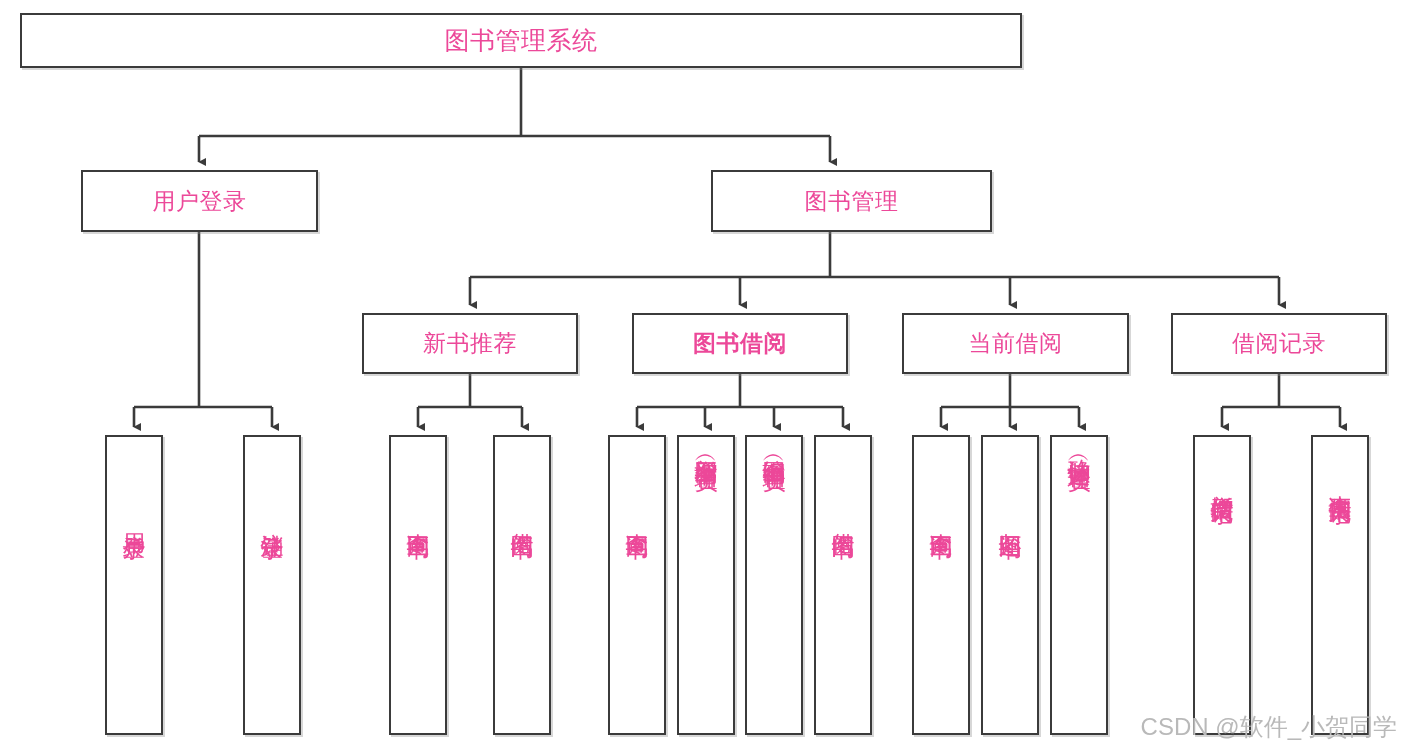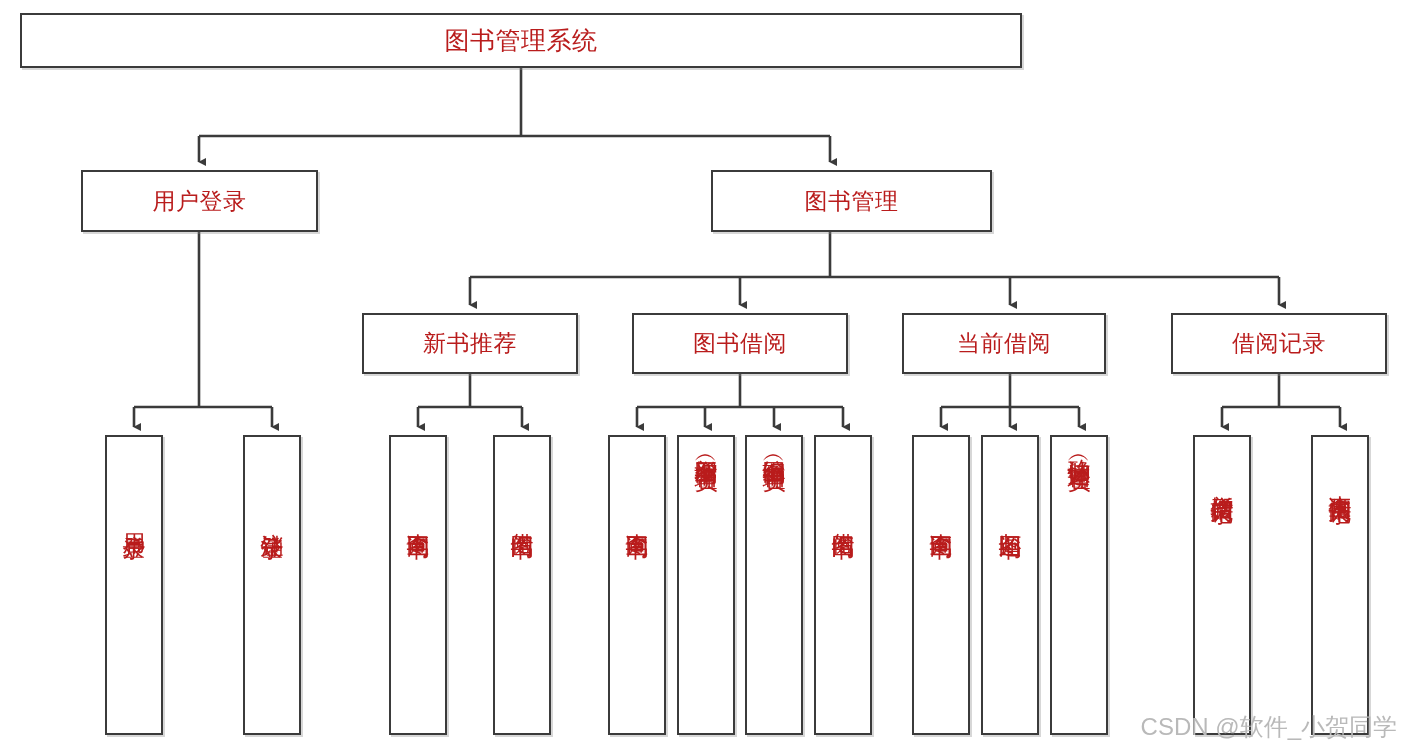--- a/index.html
+++ b/index.html
@@ -26,21 +26,21 @@
     pointer-events: none;
   }
   .node {
     position: absolute;
     box-sizing: border-box;
     border: 2.5px solid #3b3b3b;
     background: #ffffff;
     display: flex;
     align-items: center;
     justify-content: center;
-    color: #b91c1c;
+    color: #ec4899;
     box-shadow: 2px 2px 0 rgba(140,140,140,0.35);
   }
   .node .label {
     display: block;
     letter-spacing: 0.5px;
     line-height: 1.25;
     white-space: nowrap;
   }
   .node.root .label { font-size: 25px; }
   .node.lvl2 .label { font-size: 23px; }
@@ -136,25 +136,25 @@
   </div>
 
   <div class="node lvl2" style="left:711px; top:170px; width:281px; height:62px;">
     <span class="label">图书管理</span>
   </div>
 
   <div class="node lvl3" style="left:362px; top:313px; width:216px; height:61px;">
     <span class="label">新书推荐</span>
   </div>
 
-  <div class="node lvl3" style="left:632px; top:313px; width:216px; height:61px;">
+  <div class="node lvl3" style="left:632px; top:313px; width:216px; height:61px;font-weight:bold;">
     <span class="label">图书借阅</span>
   </div>
 
-  <div class="node lvl3" style="left:902px; top:313px; width:204px; height:61px;">
+  <div class="node lvl3" style="left:902px; top:313px; width:227px; height:61px;">
     <span class="label">当前借阅</span>
   </div>
 
   <div class="node lvl3" style="left:1171px; top:313px; width:216px; height:61px;">
     <span class="label">借阅记录</span>
   </div>
 
   <div class="node leaf" style="left:105px; top:435px; width:58px; height:300px; padding-top:78px;">
     <span class="label">用户登录</span>
   </div>

